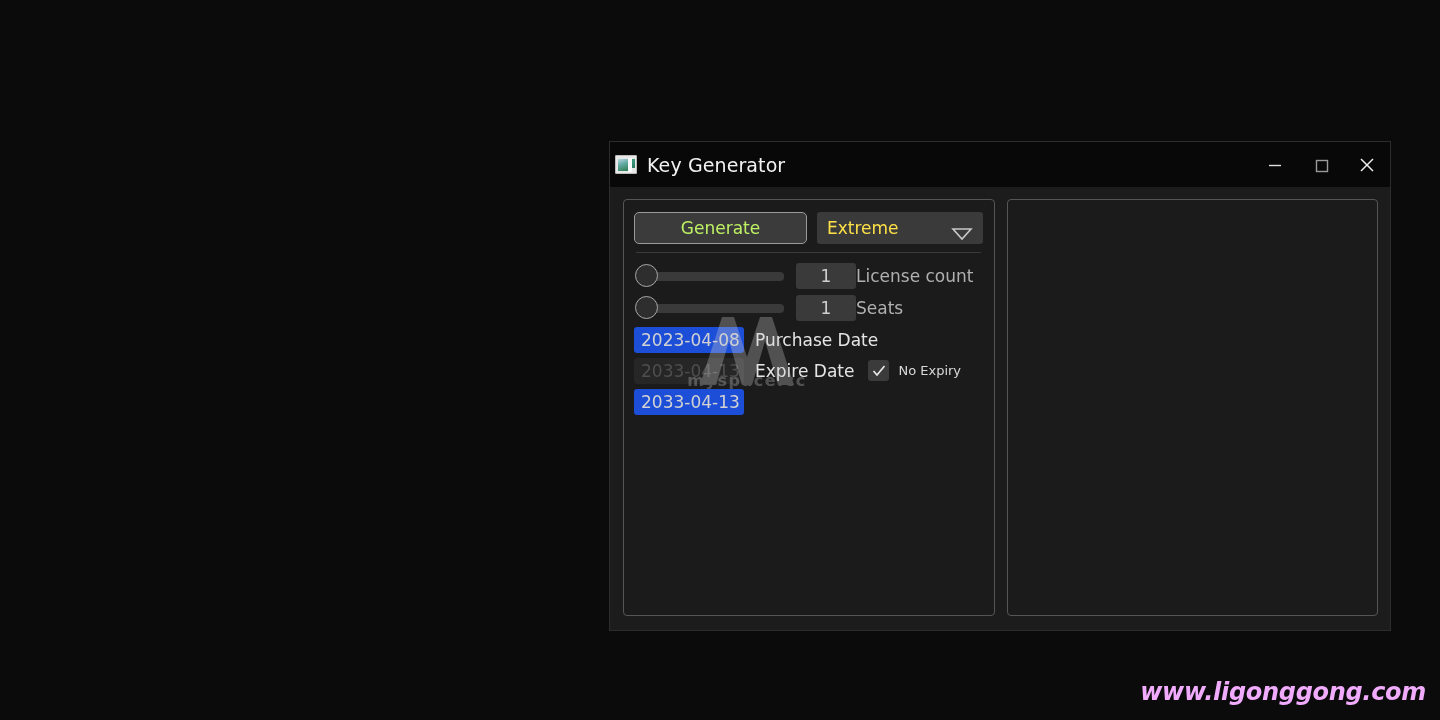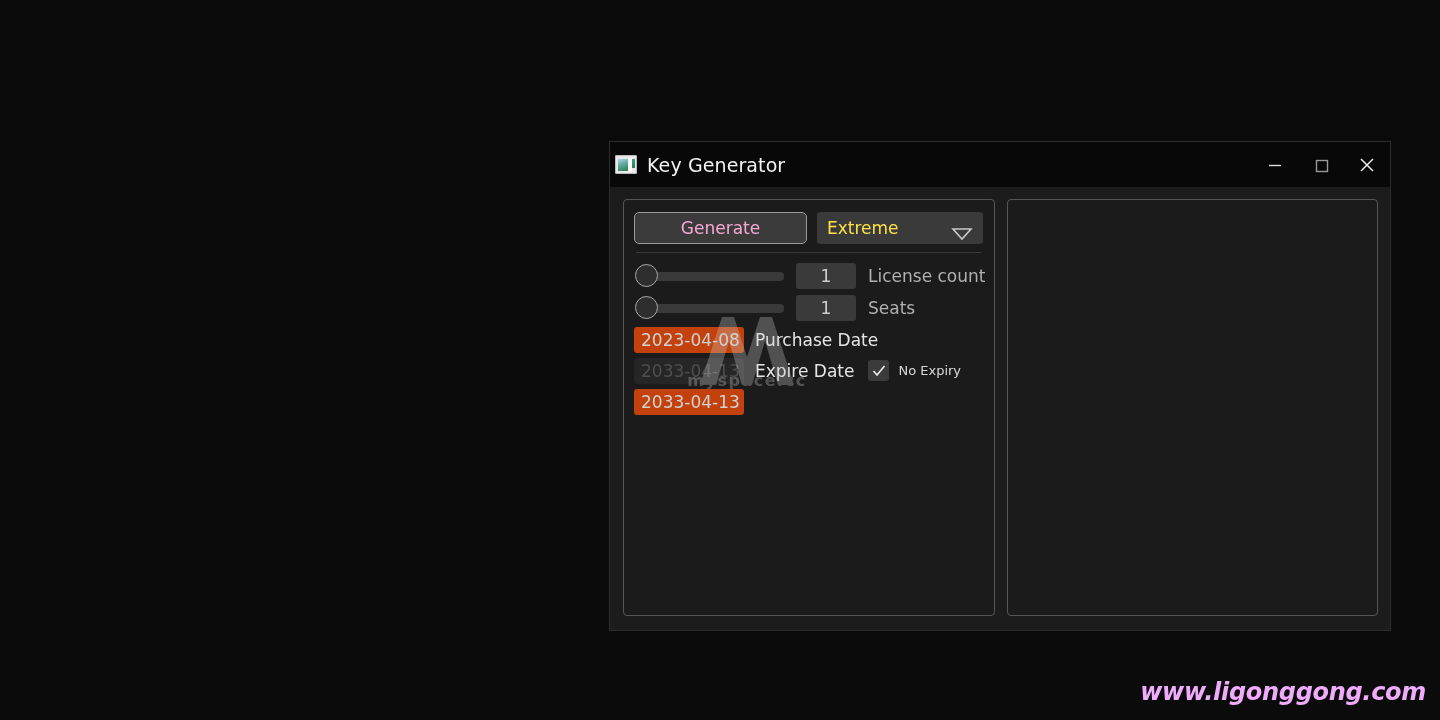--- a/index.html
+++ b/index.html
@@ -130,21 +130,21 @@
   .row + .row { margin-top: 0px; }
 
   #generate-row { gap: 10px; margin-bottom: 8px; }
 
   #generate-button {
     width: 180px;
     height: 32px;
     background: #3b3b3b;
     border: 1px solid #9a9a9a;
     border-radius: 5px;
-    color: #f9a8d4;
+    color: #bef264;
     font-size: 17px;
     font-family: "DejaVu Sans", sans-serif;
     display: flex;
     align-items: center;
     justify-content: center;
     box-sizing: border-box;
     cursor: pointer;
   }
 
   #edition-select {
@@ -221,30 +221,30 @@
     justify-content: center;
     margin-left: 12px;
     flex: 0 0 60px;
     box-sizing: border-box;
     cursor: text;
   }
 
   .field-label {
     color: #b0b0b0;
     font-size: 17px;
-    margin-left: 12px;
+    margin-left: 0;
     white-space: nowrap;
   }
 
   
   .date-row { height: 31px; }
   .date-box {
     width: 110px;
     height: 26px;
-    background: #c2410c;
+    background: #1d4ed8;
     border-radius: 3px;
     color: #d2d2d2;
     font-size: 17px;
     display: flex;
     align-items: center;
     padding-left: 7px;
     box-sizing: border-box;
     flex: 0 0 110px;
     cursor: text;
   }

